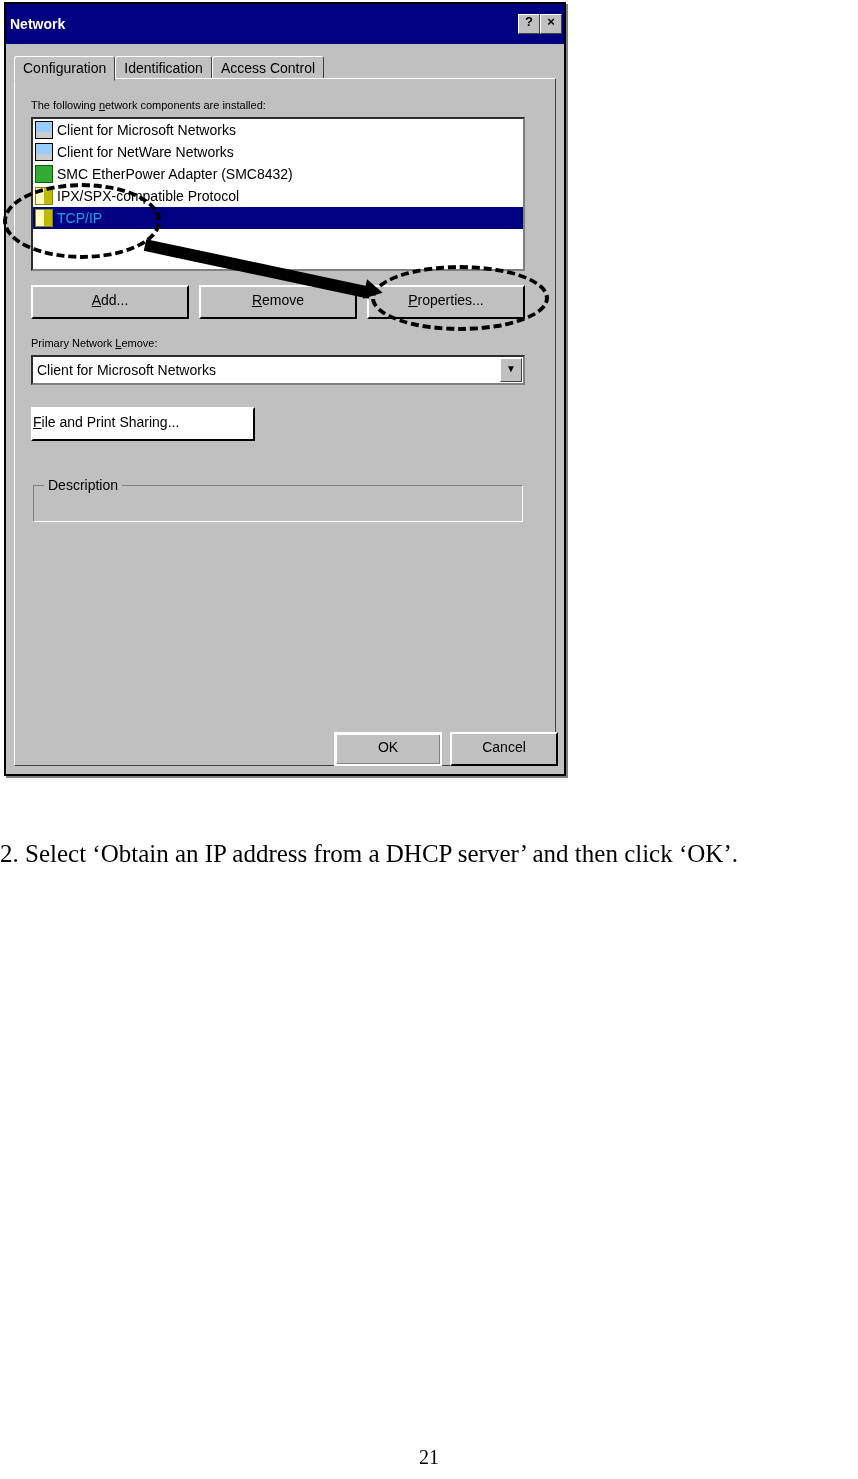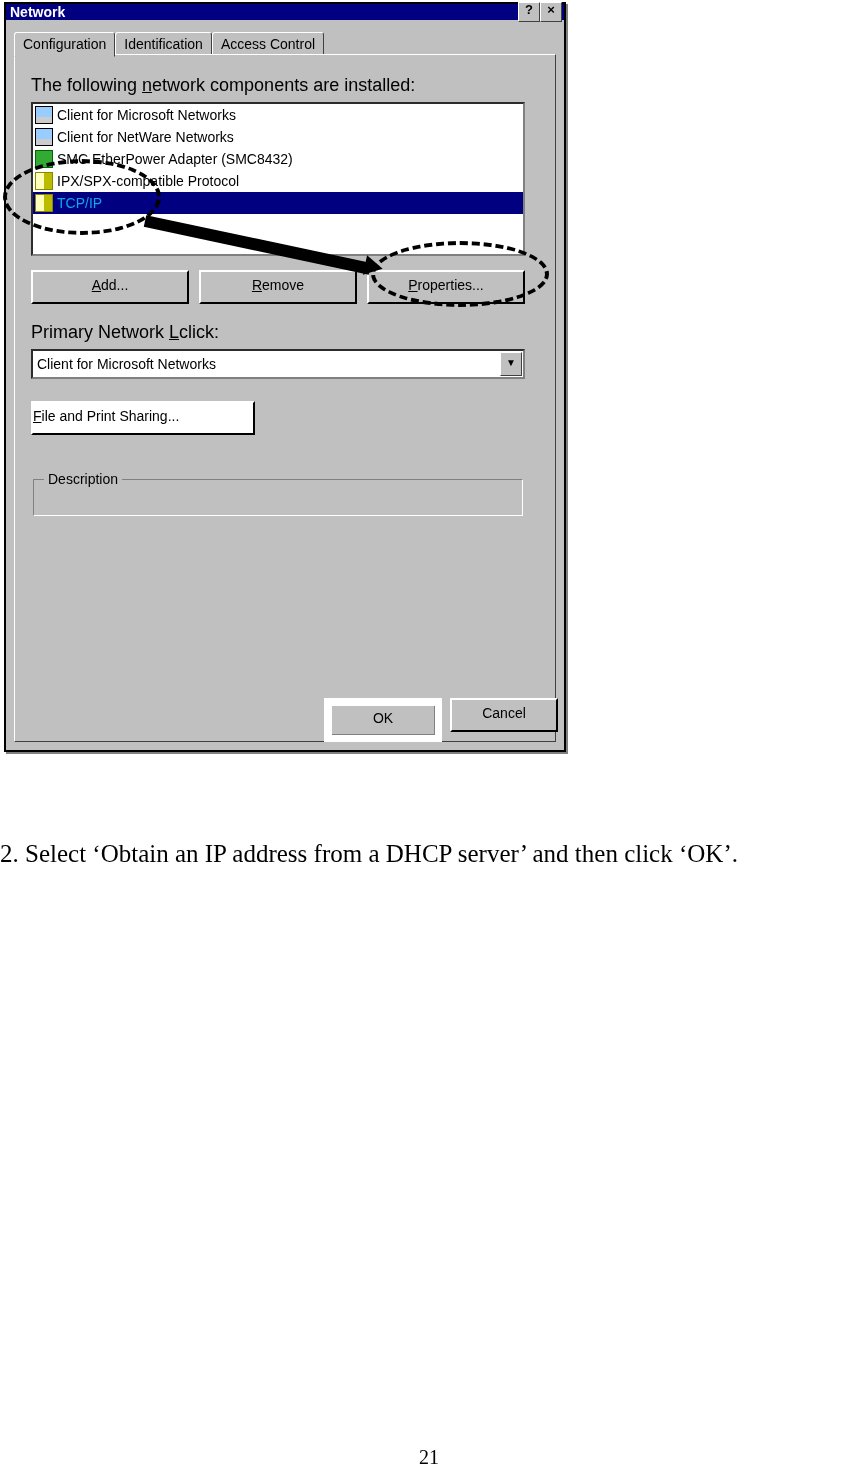--- a/index.html
+++ b/index.html
@@ -23,21 +23,21 @@
     width: 558px;
     border: 2px solid #000;
     background: #c0c0c0;
     font-family: "MS Sans Serif", Arial, sans-serif;
     font-size: 14px;
     box-shadow: 2px 2px 0 #808080;
   }
   .titlebar {
     background: #000080;
     color: #fff;
-    height: 16px;
+    height: 40px;
     display: flex;
     align-items: center;
     justify-content: space-between;
     padding: 0 2px 0 4px;
     font-weight: bold;
   }
   .titlebar-buttons {
     display: flex;
     gap: 0;
   }
@@ -85,21 +85,21 @@
   .tab-body {
     border: 1px solid #fff;
     border-right-color: #404040;
     border-bottom-color: #404040;
     background: #c0c0c0;
     padding: 20px 16px 16px 16px;
     height: 650px;
     position: relative;
   }
   .section-label {
-    font-size: 18px;
+    font-size: 11px;
     margin-bottom: 6px;
   }
   .listbox {
     background: #fff;
     border: 2px inset #808080;
     height: 150px;
     width: 490px;
     overflow: hidden;
   }
   .list-item {
@@ -200,21 +200,21 @@
   }
   .ok-btn, .cancel-btn {
     width:104px; height:30px;
     background:#c0c0c0;
     border:2px outset #fff;
     border-right-color:#404040;
     border-bottom-color:#404040;
     font-size:14px;
     text-align:center; line-height:26px;
   }
-  .ok-btn { border:7px solid #ffffff; box-shadow: inset 1px 1px #fff, inset -1px -1px #808080; }
+  .ok-btn { border:2px solid #ffffff; box-shadow: inset 1px 1px #fff, inset -1px -1px #808080; }
   .annotation-ellipse {
     position:absolute;
     border:4px dashed #000;
     border-radius:50%;
   }
   .arrow-line {
     position:absolute;
     background:#000;
     height:12px;
     transform-origin: left center;
@@ -292,21 +292,21 @@
           </div>
         </div>
 
         <div class="btn-row">
           <div class="win-btn"><span class="underline">A</span><span>dd...</span></div>
           <div class="win-btn"><span class="underline">R</span><span>emove</span></div>
           <div class="win-btn"><span class="underline">P</span><span>roperties...</span></div>
         </div>
 
         <div class="section-label" style="margin-top:18px;">
-          <span>Primary Network </span><span class="underline">L</span><span>click:</span>
+          <span>Primary Network </span><span class="underline">L</span><span>emove:</span>
         </div>
         <div class="combo">
           <span class="combo-text">Client for Microsoft Networks</span>
           <div class="combo-btn">▼</div>
         </div>
 
         <div class="share-btn"><span class="underline">F</span><span>ile and Print Sharing...</span></div>
 
         <fieldset class="desc">
           <legend>Description</legend>

